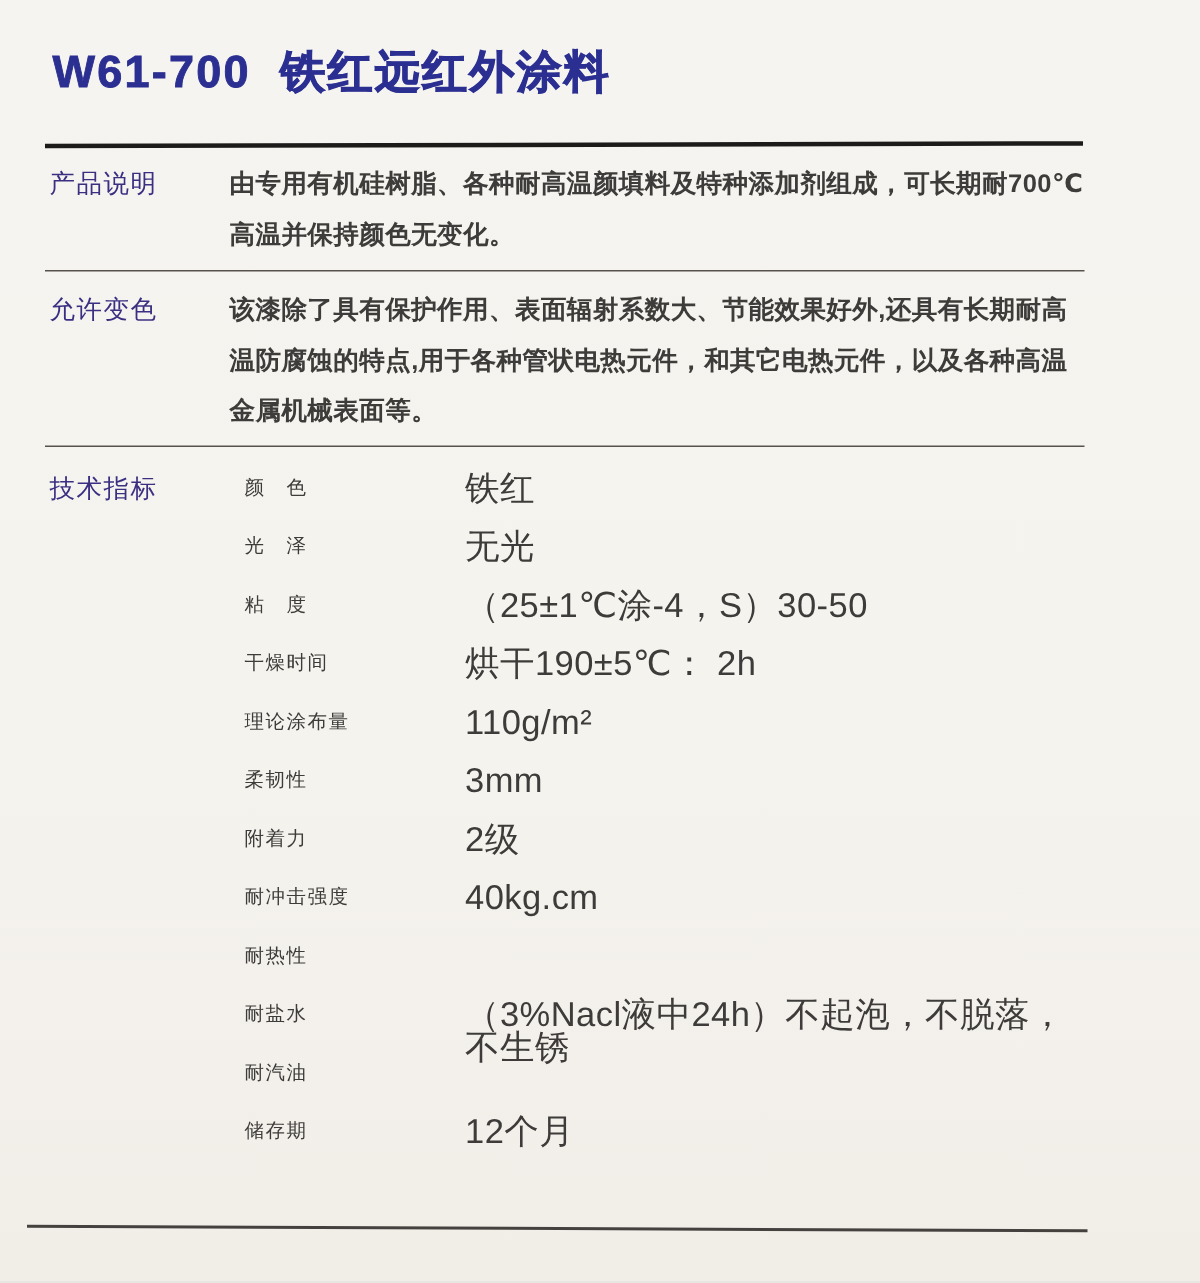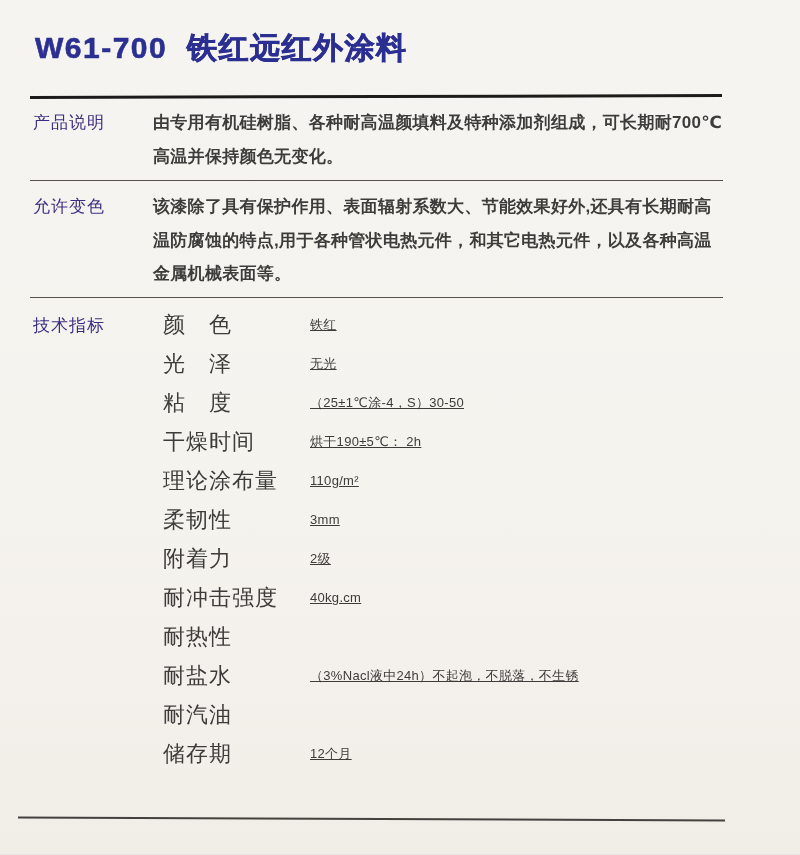--- a/index.html
+++ b/index.html
@@ -62,30 +62,29 @@
     position:absolute;left:33px;top:314px;width:690px;
     display:flex;align-items:flex-start;gap:10px;
   }
   .specs-rows{flex:1;}
   .spec-row{
     display:flex;align-items:flex-start;
     height:39px;
   }
   .spec-name{
     width:147px;flex:0 0 147px;
-    font-size:22px;color:#3d3c3a;
+    font-size:13px;color:#3d3c3a;
     letter-spacing:1px;
     line-height:22px;
   }
   .spec-value{
     flex:1;
-    font-size:13px;color:#3d3c3a;
+    font-size:23px;color:#3d3c3a;
     letter-spacing:0.3px;
     line-height:22px;
-    text-decoration:underline;
   }
 </style>
 </head>
 <body>
 
 <div class="page">
 
   <h1 class="title">W61-700  铁红远红外涂料</h1>
 
   <div class="rule-title"></div>

